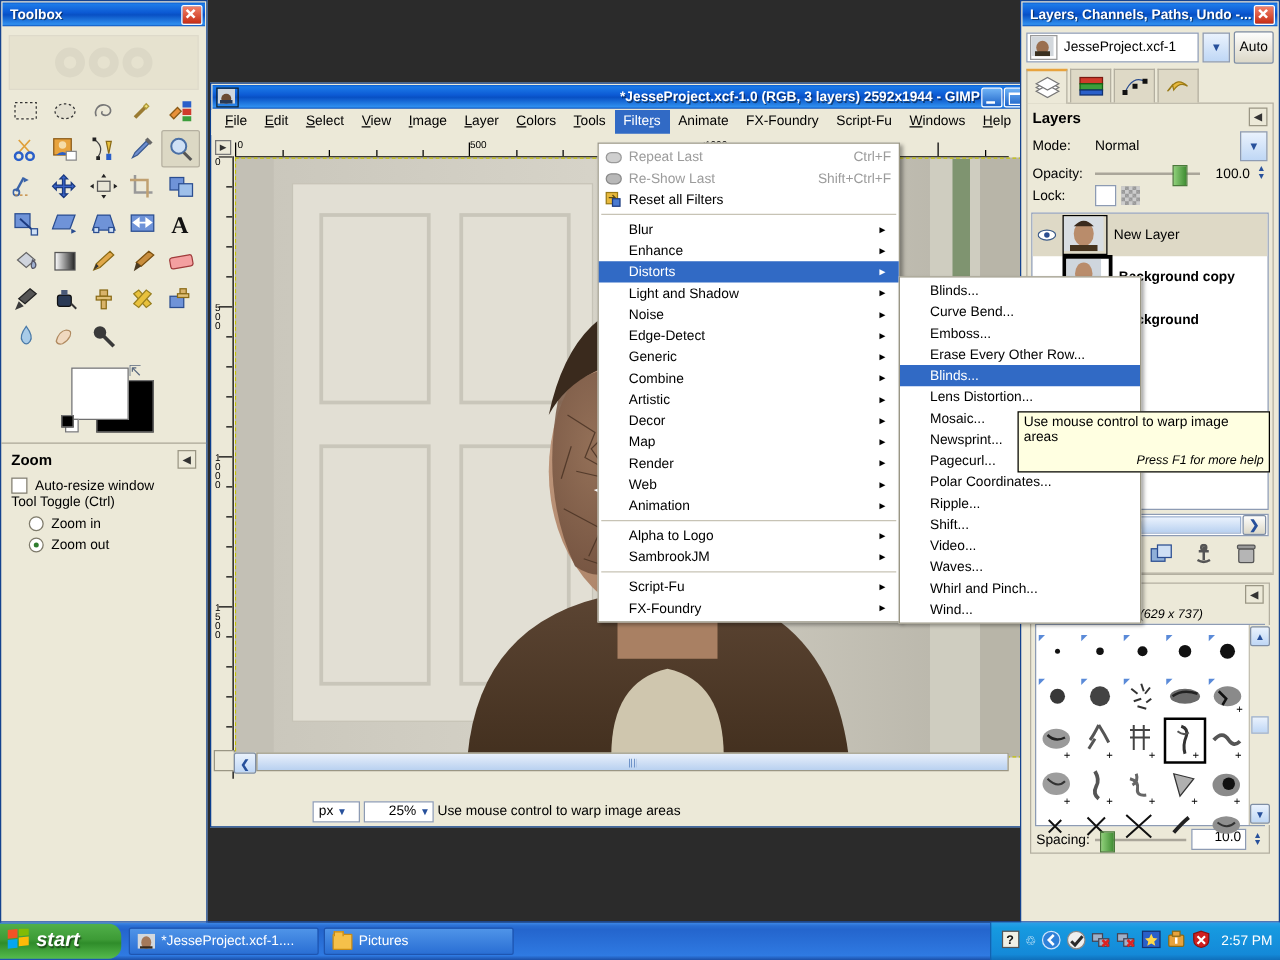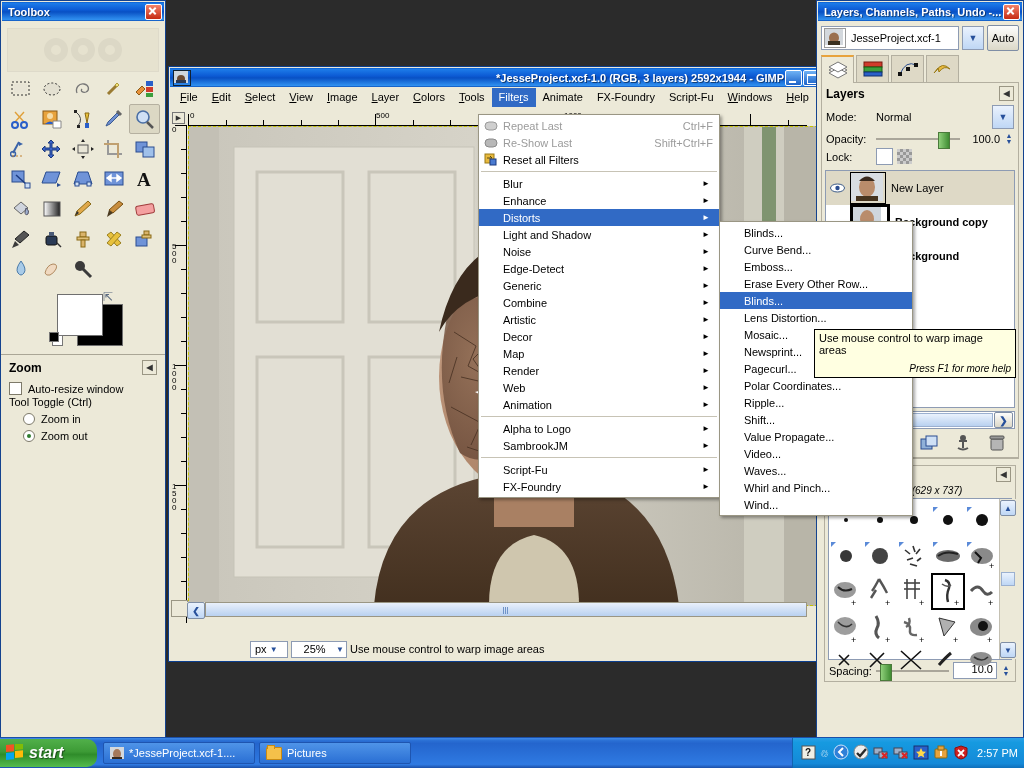--- a/index.html
+++ b/index.html
@@ -633,21 +633,21 @@
     </div>
   </div>
 
   <div class="statusbar">
     <span style="width:76px"></span>
     <span class="combo" style="width:38px">
       <span>px</span>
       <span class="arrow">▼</span>
     </span>
     <span class="combo" style="width:56px;justify-content:space-between">
-      <span style="flex:1;text-align:center">25%</span>
+      <span style="flex:1;text-align:right">25%</span>
       <span class="arrow">▼</span>
     </span>
     <span class="statusmsg">Use mouse control to warp image areas</span>
   </div>
 </div>
 
 <div class="xp-win" id="dock">
   <div class="xp-title">
     <span class="cap">Layers, Channels, Paths, Undo -...</span>
     <span class="winbtn close">
@@ -1165,24 +1165,20 @@
   <div class="mi">
       <span class="ico"></span>
       <span class="lbl">Ripple...</span>
     </div>
   <div class="mi">
       <span class="ico"></span>
       <span class="lbl">Shift...</span>
     </div>
   <div class="mi">
       <span class="ico"></span>
-      <span class="lbl">Value Propagate...</span>
-    </div>
-  <div class="mi">
-      <span class="ico"></span>
       <span class="lbl">Video...</span>
     </div>
   <div class="mi">
       <span class="ico"></span>
       <span class="lbl">Waves...</span>
     </div>
   <div class="mi">
       <span class="ico"></span>
       <span class="lbl">Whirl and Pinch...</span>
     </div>

